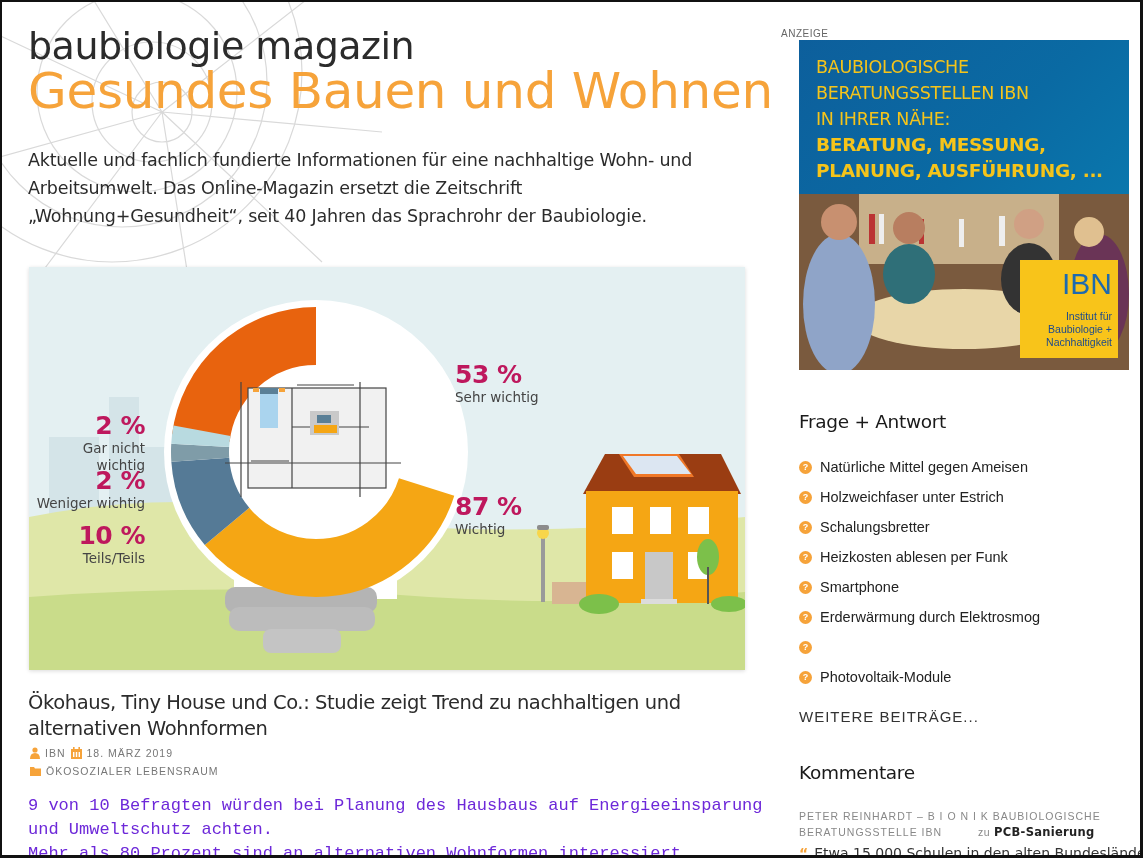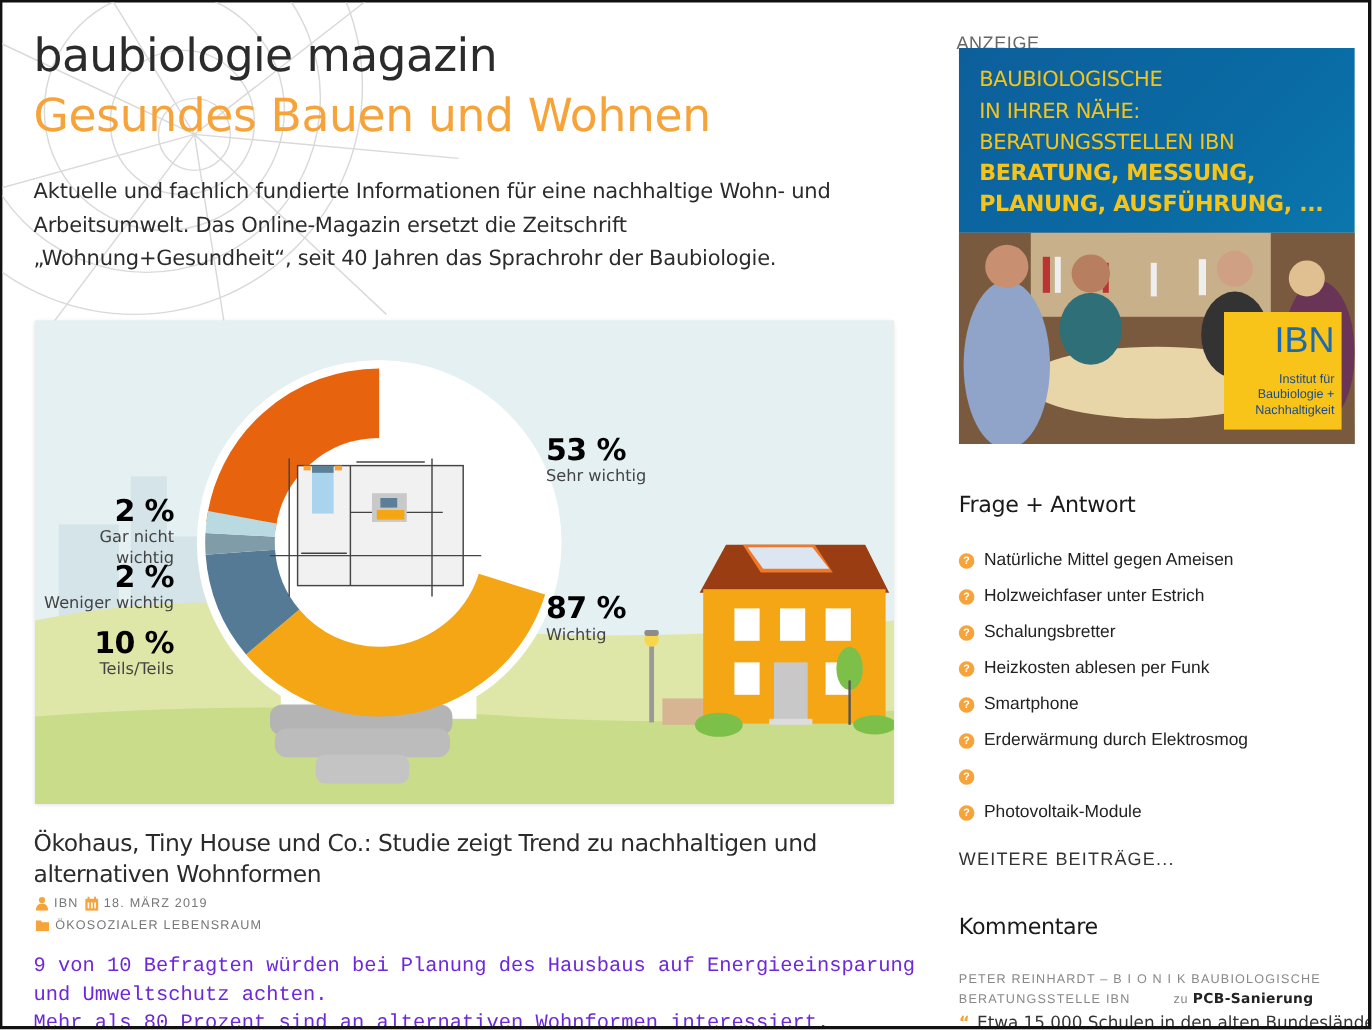--- a/index.html
+++ b/index.html
@@ -5,39 +5,39 @@
   * { box-sizing: border-box; margin: 0; padding: 0; }
   html, body { width: 1143px; height: 858px; overflow: hidden; background: #fff; }
   body { font-family: "Liberation Sans", sans-serif; color: #222; position: relative; }
   .frame { position: absolute; inset: 0; border: 2px solid #111; border-right-width: 3px; border-bottom-width: 3px; overflow: hidden; background: #fff; }
 
   
   .shell { position: absolute; left: -40px; top: -30px; width: 520px; height: 320px; pointer-events: none; }
 
   
   .site-title { position: absolute; left: 26px; top: 22px; font-family: "DejaVu Sans", sans-serif; font-size: 38px; color: #2b2b2b; letter-spacing: -0.5px; }
-  .site-sub { position: absolute; left: 26px; top: 72px; font-family: "DejaVu Sans", sans-serif; font-size: 38px; color: #f6a33a; letter-spacing: -0.3px; }
+  .site-sub { position: absolute; left: 26px; top: 60px; font-family: "DejaVu Sans", sans-serif; font-size: 50px; color: #f6a33a; letter-spacing: -0.3px; }
   .intro { position: absolute; left: 26px; top: 144px; width: 730px; font-family: "DejaVu Sans", sans-serif; font-size: 17.5px; line-height: 28px; color: #2b2b2b; letter-spacing: -0.2px; }
 
   
   .info { position: absolute; left: 27px; top: 265px; width: 716px; height: 403px; overflow: hidden; box-shadow: 0 1px 4px rgba(0,0,0,0.15); background: #e6f1f3; }
   .info svg { position: absolute; left: 0; top: 0; }
   .lbl { position: absolute; text-align: right; font-family: "DejaVu Sans", sans-serif; }
-  .lbl .pct { font-family: "DejaVu Sans", sans-serif; font-weight: bold; font-size: 25px; color: #000000; letter-spacing: -0.5px; display: block; line-height: 28px; }
+  .lbl .pct { font-family: "DejaVu Sans", sans-serif; font-weight: bold; font-size: 25px; color: #be185d; letter-spacing: -0.5px; display: block; line-height: 28px; }
   .lbl .cap { font-size: 13.5px; color: #444; display: block; line-height: 17px; }
   .lbl.right { text-align: left; }
 
   
   .art-title { position: absolute; left: 26px; top: 688px; width: 700px; font-family: "DejaVu Sans", sans-serif; font-size: 19.5px; line-height: 26px; color: #2b2b2b; letter-spacing: -0.4px; }
   .meta { position: absolute; left: 28px; font-size: 10.5px; color: #777; letter-spacing: 1px; display: flex; align-items: center; gap: 5px; }
   .meta .ic { display: inline-block; }
   .excerpt { position: absolute; left: 26px; top: 792px; width: 740px; font-size: 17px; line-height: 24px; color: #6d28d9; font-family: Liberation Mono, monospace; }
 
   
-  .ad-label { position: absolute; left: 795px; top: 26px; font-size: 15px; color: #666; letter-spacing: 0.5px; text-align: center; }
+  .ad-label { position: absolute; left: 779px; top: 26px; font-size: 10px; color: #666; letter-spacing: 0.5px; text-align: center; }
   .ad { position: absolute; left: 797px; top: 38px; width: 330px; height: 330px; overflow: hidden; }
   .ad-top { position: absolute; left: 0; top: 0; width: 330px; height: 154px; background: linear-gradient(135deg, #0d5f9c 0%, #0a6aa3 60%, #0a77ad 100%); padding: 14px 0 14px 17px; }
   .ad-top .l { font-family: "DejaVu Sans", sans-serif; color: #f5c41a; font-size: 17.5px; line-height: 26px; letter-spacing: -0.3px; }
   .ad-top .b { font-weight: bold; font-size: 18.5px; }
   .ad-photo { position: absolute; left: 0; top: 154px; width: 330px; height: 176px; background: linear-gradient(180deg,#6b4a32 0%, #8e6a48 40%, #b99a6e 70%, #5a4434 100%); }
   .ibn-box { position: absolute; left: 221px; top: 66px; width: 98px; height: 98px; background: #f8c41a; padding: 8px 6px; text-align: right; }
   .ibn-box .logo { font-family: "Liberation Sans", sans-serif; color: #1d6ab0; font-size: 30px; font-weight: normal; line-height: 32px; }
   .ibn-box .tag { font-family: "Liberation Sans", sans-serif; color: #1d4a8c; font-size: 10.5px; line-height: 13px; margin-top: 10px; }
 
   .sb-head { position: absolute; left: 797px; font-family: "DejaVu Sans", sans-serif; font-size: 18.5px; color: #1a1a1a; letter-spacing: -0.3px; }
@@ -203,22 +203,22 @@
 
   <div class="excerpt">
     <div>9 von 10 Befragten würden bei Planung des Hausbaus auf Energieeinsparung und Umweltschutz achten.</div>
     <div>Mehr als 80 Prozent sind an alternativen Wohnformen interessiert.</div>
   </div>
 
   <div class="ad-label">ANZEIGE</div>
   <div class="ad">
     <div class="ad-top">
       <div class="l">BAUBIOLOGISCHE</div>
+      <div class="l">BERATUNGSSTELLEN IBN</div>
       <div class="l">IN IHRER NÄHE:</div>
-      <div class="l">BERATUNGSSTELLEN IBN</div>
       <div class="l b">BERATUNG, MESSUNG,</div>
       <div class="l b">PLANUNG, AUSFÜHRUNG, ...</div>
     </div>
     <div class="ad-photo">
       <svg width="330" height="176" viewBox="0 0 330 176">
         <rect x="0" y="0" width="330" height="176" fill="#7a5a3e"></rect>
         <rect x="60" y="0" width="200" height="70" fill="#c8b08a"></rect>
         <g fill="#b33">
             <rect x="70" y="20" width="6" height="30"></rect>
             <rect x="120" y="25" width="5" height="25"></rect>

